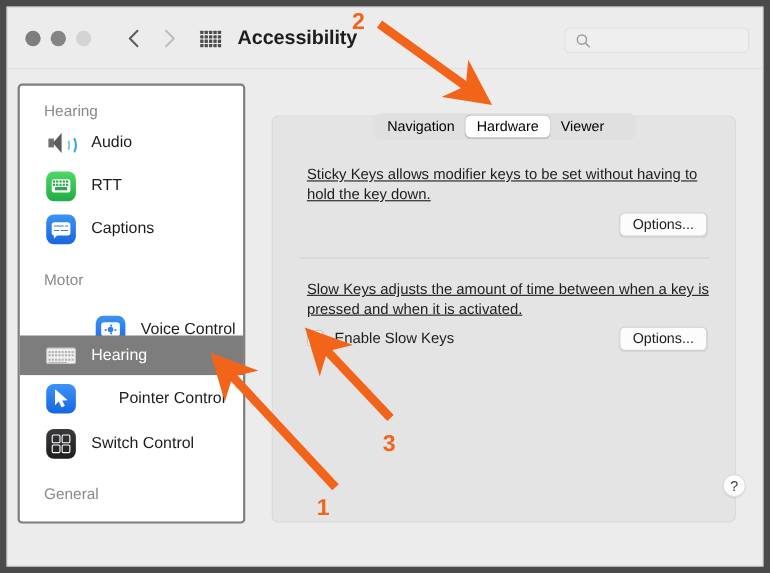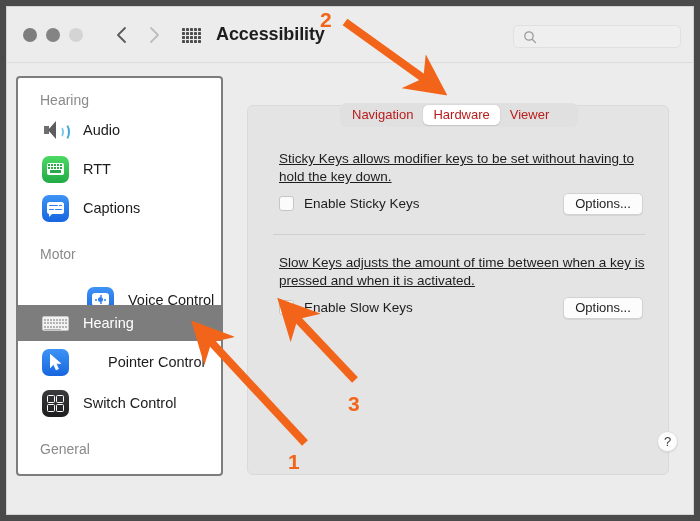--- a/index.html
+++ b/index.html
@@ -301,21 +301,21 @@
     padding: 2px;
     box-sizing: border-box;
     z-index: 5;
   }
   .tab {
     flex: none;
     height: 20px;
     line-height: 20px;
     padding: 0 10px;
     font-size: 13px;
-    color: #b91c1c;
+    color: #000000;
     border-radius: 5px;
     text-align: center;
     white-space: nowrap;
   }
   .tab.active {
     background: #ffffff;
     box-shadow: 0 0 1px rgba(0,0,0,0.25), 0 1px 1px rgba(0,0,0,0.10);
   }
 
   .desc {
@@ -604,24 +604,20 @@
     <div id="panel"></div>
   </div>
 
   <div id="tabs">
     <div class="tab">Navigation</div>
     <div class="tab active">Hardware</div>
     <div class="tab">Viewer</div>
   </div>
 
   <div class="desc" id="sticky-desc">Sticky Keys allows modifier keys to be set without having to hold the key down.</div>
-  <div class="cbrow" id="sticky-row">
-    <div class="checkbox"></div>
-    <div class="cblabel">Enable Sticky Keys</div>
-  </div>
   <div class="optbtn" id="sticky-opt">Options...</div>
 
   <div id="divider"></div>
 
   <div class="desc" id="slow-desc">Slow Keys adjusts the amount of time between when a key is pressed and when it is activated.</div>
   <div class="cbrow" id="slow-row">
     <div class="checkbox"></div>
     <div class="cblabel">Enable Slow Keys</div>
   </div>
   <div class="optbtn" id="slow-opt">Options...</div>

